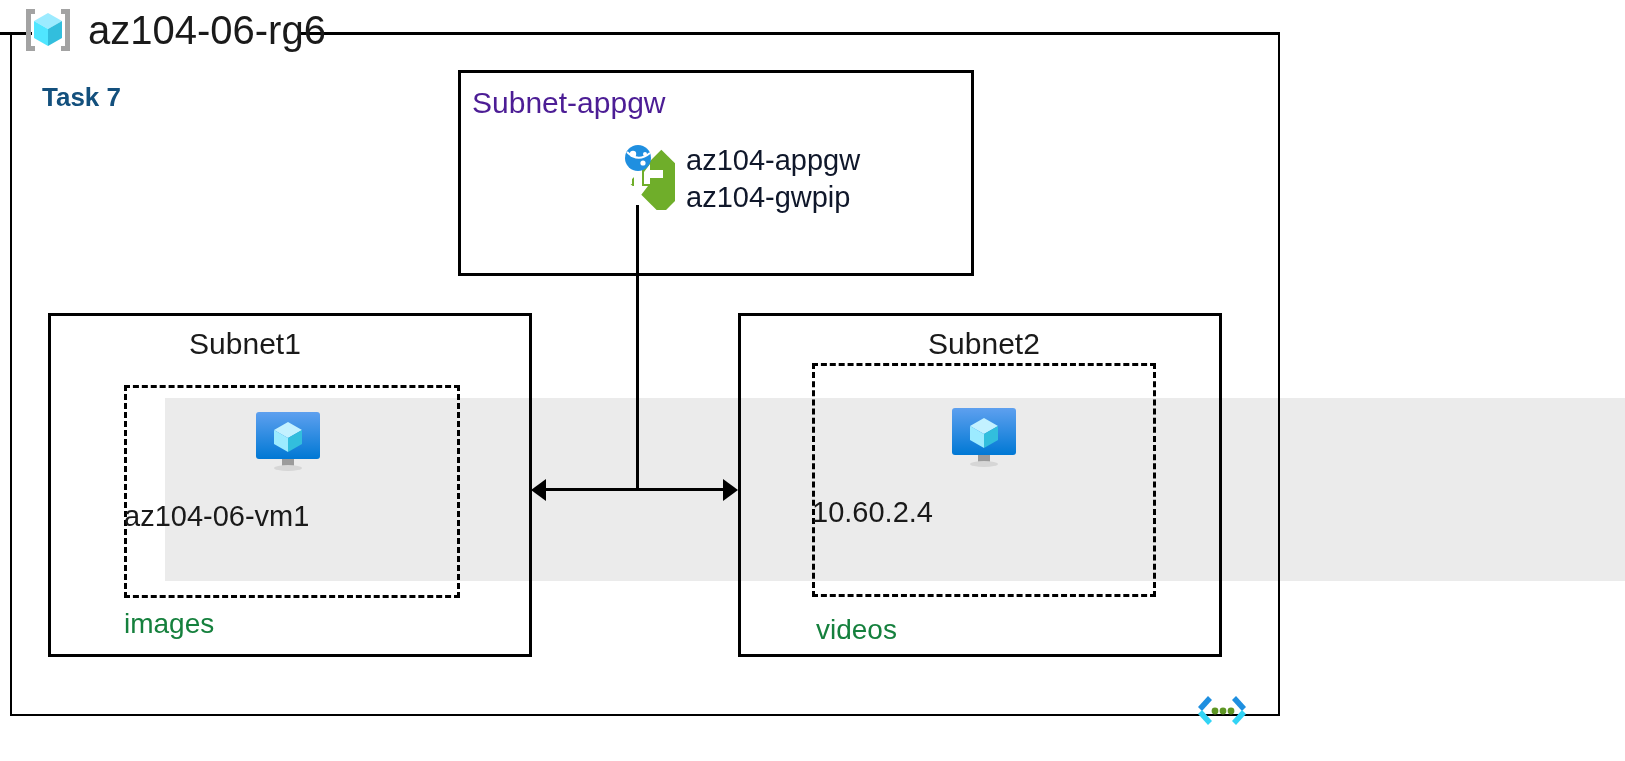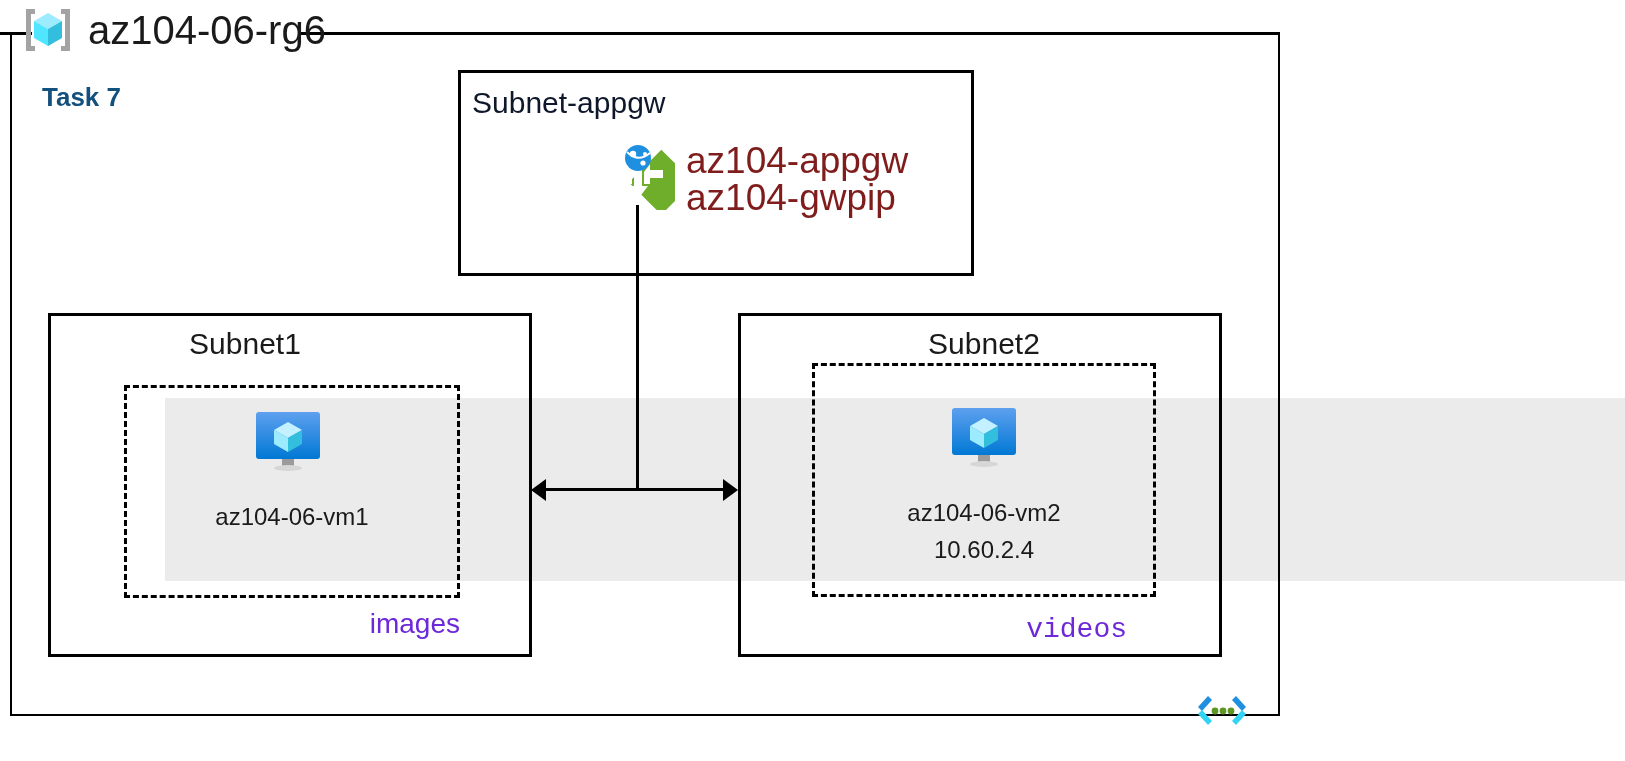--- a/index.html
+++ b/index.html
@@ -25,59 +25,59 @@
   .rg-label{position:absolute;left:88px;top:8px;font-size:40px;line-height:44px;
             color:#1a1a1a;white-space:nowrap;}
 
   .task-label{position:absolute;left:42px;top:82px;font-size:26px;font-weight:bold;
               color:#13507d;white-space:nowrap;}
 
   
   .appgw-box{position:absolute;left:458px;top:70px;width:516px;height:206px;
              border:3px solid #000;box-sizing:border-box;background:transparent;}
   .appgw-title{position:absolute;left:472px;top:84px;font-size:30px;line-height:38px;
+               color:#4c1d95;white-space:nowrap;}
+  .appgw-icon{position:absolute;left:601px;top:136px;width:74px;height:74px;}
+  .appgw-names{position:absolute;left:686px;top:142px;font-size:29px;line-height:37px;
                color:#0f172a;white-space:nowrap;}
-  .appgw-icon{position:absolute;left:601px;top:136px;width:74px;height:74px;}
-  .appgw-names{position:absolute;left:686px;top:142px;font-size:37px;line-height:37px;
-               color:#7f1d1d;white-space:nowrap;}
 
   
   .v-connector{position:absolute;left:636px;top:205px;width:3px;height:285px;background:#000;}
 
   
   .h-arrow-line{position:absolute;left:540px;top:488px;width:190px;height:3px;background:#000;}
   .arrow-head{position:absolute;top:479px;width:0;height:0;
               border-top:11px solid transparent;border-bottom:11px solid transparent;}
   .arrow-head.left{left:531px;border-right:15px solid #000;}
   .arrow-head.right{left:723px;border-left:15px solid #000;}
 
   
   .subnet-box{position:absolute;border:3px solid #000;box-sizing:border-box;background:transparent;}
   .subnet-title{position:absolute;font-size:30px;line-height:38px;color:#1a1a1a;
                 text-align:center;white-space:nowrap;}
   .dashed-box{position:absolute;border:3px dashed #000;box-sizing:border-box;background:transparent;}
   .vm-icon{position:absolute;width:72px;height:62px;}
-  .vm-text{position:absolute;font-size:24px;line-height:37px;color:#1a1a1a;
-           text-align:center;white-space:nowrap;}
-  .storage-label{position:absolute;font-size:28px;line-height:34px;color:#6d28d9;
-                 text-align:right;white-space:nowrap;}
+  .vm-text{position:absolute;font-size:29px;line-height:37px;color:#1a1a1a;
+           white-space:nowrap;}
+  .storage-label{position:absolute;font-size:28px;line-height:34px;color:#15803d;
+                 text-align:left;white-space:nowrap;}
 
   #subnet1-box{left:48px;top:313px;width:484px;height:344px;}
   #subnet1-title{left:48px;top:325px;width:394px;}
   #subnet1-dashed{left:124px;top:385px;width:336px;height:213px;}
   #vm1-icon{left:252px;top:410px;}
   #vm1-text{left:124px;top:498px;width:336px;}
   #images-label{left:124px;top:607px;width:336px;}
 
   #subnet2-box{left:738px;top:313px;width:484px;height:344px;}
   #subnet2-title{left:738px;top:325px;width:492px;}
   #subnet2-dashed{left:812px;top:363px;width:344px;height:234px;}
   #vm2-icon{left:948px;top:406px;}
   #vm2-text{left:812px;top:494px;width:344px;}
-  #videos-label{left:783px;top:613px;width:344px;font-family:Liberation Mono, monospace;}
+  #videos-label{left:816px;top:613px;width:344px;}
 
   
   .code-badge{position:absolute;left:1192px;top:692px;width:60px;height:38px;}
 </style>
 </head>
 <body>
 
 <div class="canvas">
 
   <div class="backend-band"></div>
@@ -169,21 +169,20 @@
       </defs>
       <rect x="4" y="2" width="64" height="47" rx="3" fill="url(#vmg2)"></rect>
       <rect x="30" y="49" width="12" height="7" fill="#9b9b9b"></rect>
       <ellipse cx="36" cy="58" rx="14" ry="3" fill="#d6d6d6"></ellipse>
       <path d="M36 12 L50 20 L36 28 L22 20 Z" fill="#c3f1ff"></path>
       <path d="M22 20 L36 28 L36 42 L22 34 Z" fill="#9cebff"></path>
       <path d="M50 20 L36 28 L36 42 L50 34 Z" fill="#32bedd"></path>
     </svg>
   </div>
   <div class="vm-text" id="vm2-text">
-    <div>az104-06-vm2</div>
     <div>10.60.2.4</div>
   </div>
   <div class="storage-label" id="videos-label">videos</div>
 
   <div class="code-badge">
     <svg width="60" height="38" viewBox="0 0 60 38">
       <path d="M16 4 L20 8 L10 19 L6 15 Z" fill="#1f8fe0"></path>
       <path d="M6 22 L10 18 L20 29 L16 33 Z" fill="#32d4f5"></path>
       <path d="M44 4 L40 8 L50 19 L54 15 Z" fill="#1f8fe0"></path>
       <path d="M54 22 L50 18 L40 29 L44 33 Z" fill="#32d4f5"></path>

